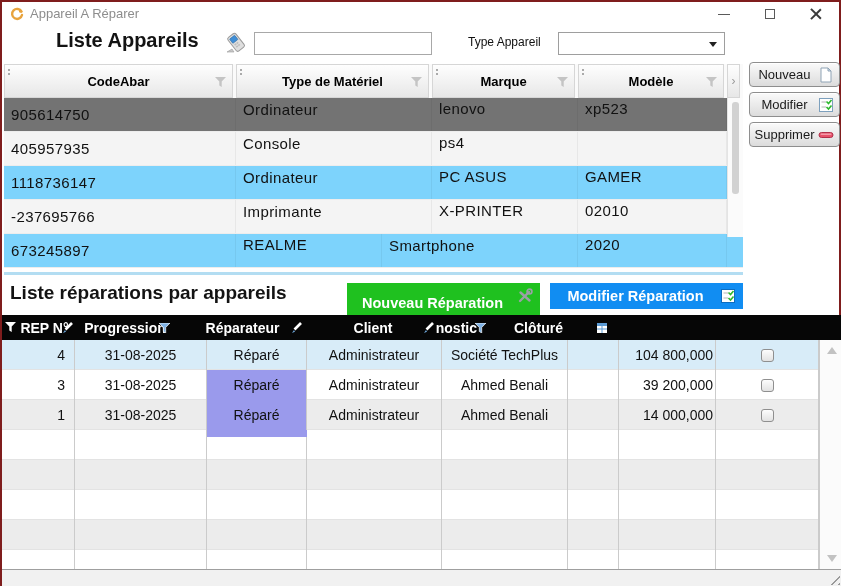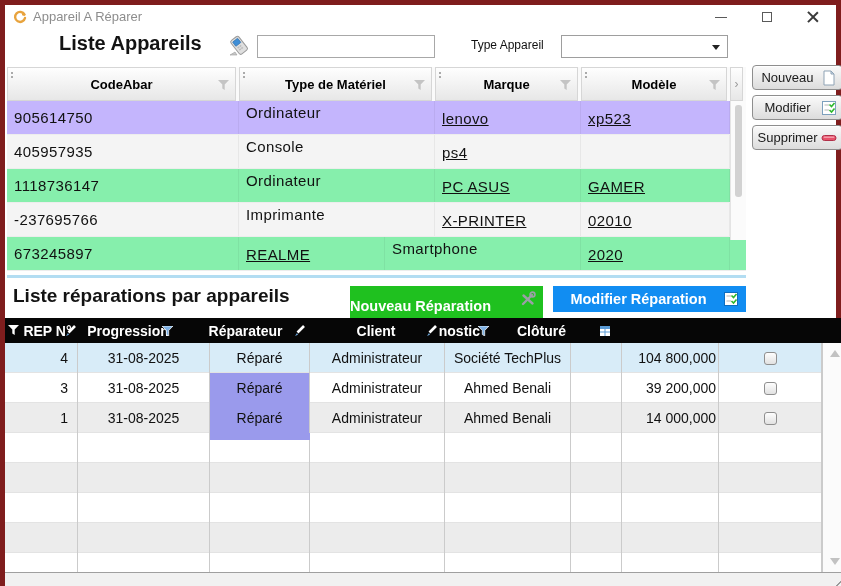--- a/index.html
+++ b/index.html
@@ -1,18 +1,18 @@
 <!DOCTYPE html>
 <html><head>
 <meta charset="utf-8">
 <style>
   * { margin:0; padding:0; box-sizing:border-box; }
   html,body { width:841px; height:586px; }
   body { font-family:"Liberation Sans", sans-serif; background:#fff; position:relative; overflow:hidden; }
-  .window { position:absolute; inset:0; width:841px; height:586px; background:#fff; border:5px solid #7f1d1d; }
+  .window { position:absolute; inset:0; width:841px; height:586px; background:#fff; border:2px solid #7f1d1d; }
 
   
   .titlebar { position:absolute; left:0; top:0; width:100%; height:24px; background:#fff; }
   .app-icon { position:absolute; left:8px; top:5px; width:14px; height:14px; }
   .title-text { position:absolute; left:28px; top:0; line-height:24px; font-size:13px; color:#8d8d8d; }
   .win-controls { position:absolute; right:0; top:0; height:24px; display:flex; }
   .win-btn { width:46px; height:24px; display:flex; align-items:center; justify-content:center; cursor:default; }
   .glyph-min { width:12px; height:0; border-top:1px solid #5a5a5a; }
   .glyph-max { width:10px; height:10px; border:1px solid #5a5a5a; }
   .glyph-close { position:relative; width:12px; height:12px; }
@@ -30,42 +30,42 @@
   
   .grid1 { position:absolute; left:2px; top:62px; width:739px; height:148px; background:#fff; }
   .g1-header { display:flex; gap:3px; height:34px; background:#fafafa; }
   .g1-hcell { position:relative; border:1px solid #d6d6d6; background:linear-gradient(180deg,#fefefe,#e7e7e7);
               display:flex; align-items:center; justify-content:center; font-size:13px; font-weight:600; color:#000; }
   .hdots { position:absolute; left:3px; top:4px; width:2px; height:2px; background:#aaa; box-shadow:0 4px 0 #aaa; }
   .funnel-gray { position:absolute; right:6px; top:12px; }
   .g1w0{width:229px}.g1w1{width:193px}.g1w2{width:143px}.g1w3{width:146px}.g1wS{width:13px}
   .g1-chevron { font-size:12px; color:#9a9a9a; font-weight:normal; }
   .g1-body { position:relative; height:173px; }
-  .g1-row { display:flex; height:34px; border-bottom:1px solid #ededed; background:#86efac; }
+  .g1-row { display:flex; height:34px; border-bottom:1px solid #ededed; background:#7dd3fc; }
   .g1-row.alt { background:#f4f4f4; }
-  .g1-row.sel { background:#c4b5fd; }
+  .g1-row.sel { background:#737373; }
   .g1-cell { padding-left:7px; font-size:15px; letter-spacing:.4px; color:#111; display:flex; align-items:center; border-right:1px solid rgba(0,0,0,0.05); overflow:hidden; }
   .c1w0{width:232px}.c1w1{width:196px}.c1w2{width:146px}.c1w3{width:149px}
   .cell-top { align-items:flex-start; padding-top:3px; }
-  .cell-low { align-items:flex-end; padding-bottom:7px;text-decoration:underline; }
+  .cell-low { align-items:flex-end; padding-bottom:14px; }
   .g1-scrollbar { position:absolute; right:0; top:0; width:16px; height:139px; background:#fbfbfb; border-left:1px solid #e4e4e4; }
   .g1-thumb { position:absolute; left:4px; top:4px; width:7px; height:92px; background:#d2d2d2; border-radius:3px; }
   .g1-bottombar { position:absolute; left:2px; top:270px; width:739px; height:3px; background:#b3ddf2; }
 
   
   .side-buttons { position:absolute; left:747px; top:60px; width:91px; }
   .side-btn { position:relative; width:91px; height:25px; margin-bottom:5px; border:1px solid #8e8e8e; border-radius:4px;
               background:linear-gradient(180deg,#fafafa,#dcdcdc); box-shadow:inset 0 1px 0 #fff;
               display:flex; align-items:center; justify-content:center; font-size:13px; color:#1a1a1a; padding-right:20px; cursor:default; }
   .side-btn .sicon { position:absolute; right:5px; top:4px; width:16px; height:16px; }
 
   
   .h2 { position:absolute; left:8px; top:280px; font-size:19px; font-weight:bold; color:#131313; }
   .btn-green { position:absolute; left:345px; top:281px; width:193px; height:40px; background:#1fc11f; color:#fff;
-               font-size:14.5px; font-weight:600; display:flex; align-items:center; padding-right:22px; cursor:default; }
+               font-size:14.5px; font-weight:600; display:flex; align-items:center; justify-content:center; padding-right:22px; cursor:default; }
   .btn-blue  { position:absolute; left:548px; top:281px; width:193px; height:26px; background:#118df2; color:#fff;
                font-size:14.5px; font-weight:600; display:flex; align-items:center; justify-content:center; padding-right:22px; cursor:default; }
   .btn-green .bicon,.btn-blue .bicon { position:absolute; right:7px; top:5px; width:16px; height:16px; }
 
   
   .grid2 { position:absolute; left:0; top:313px; width:841px; height:255px; background:#fff; border-bottom:1px solid #9f9f9f; overflow:hidden; }
   .g2-header { display:flex; height:25px; background:#060606; color:#fff; font-size:14px; font-weight:600; }
   .g2-hcell { position:relative; display:flex; align-items:center; justify-content:center; height:25px; }
   .g2w0{width:73px}.g2w1{width:132px}.g2w2{width:100px}.g2w3{width:135px}.g2w4{width:126px}
   .g2w5{width:51px}.g2w6{width:97px}.g2w7{width:103px}.g2wS{width:24px}

